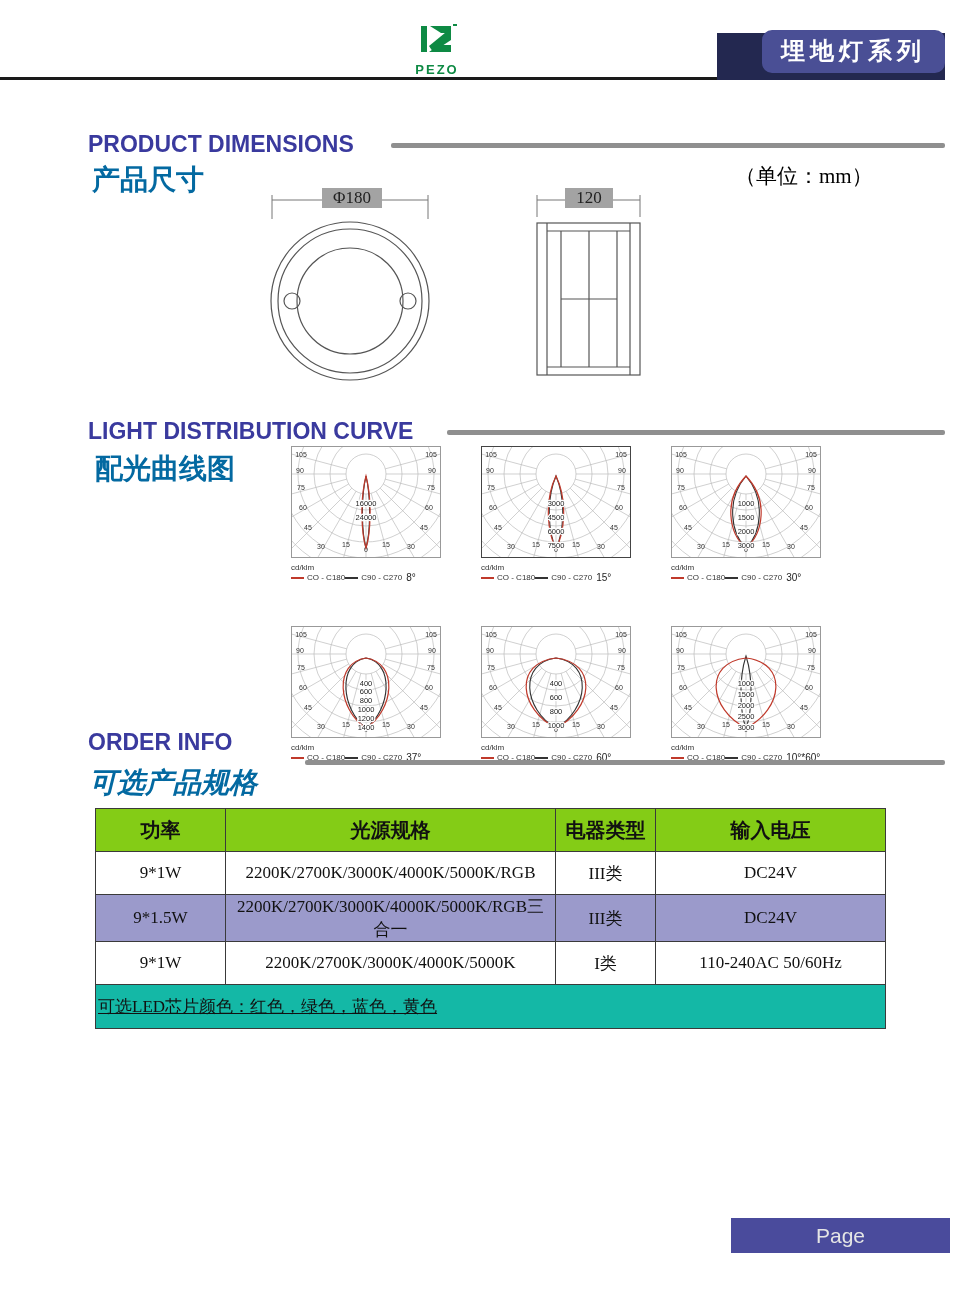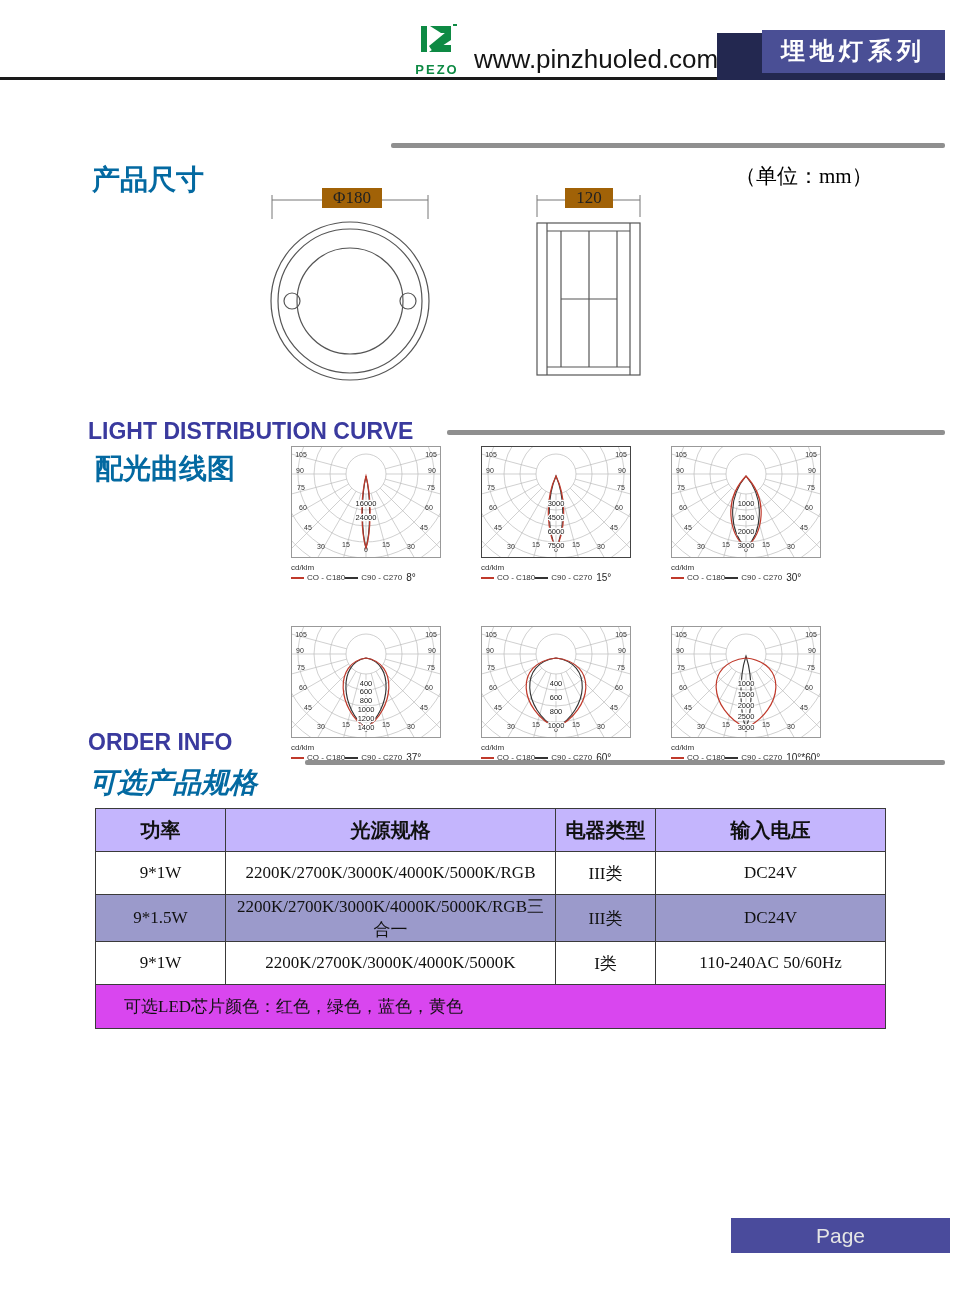--- a/index.html
+++ b/index.html
@@ -8,77 +8,77 @@
 
   
   .logo-block{position:absolute;left:406px;top:24px;width:62px;height:52px;text-align:center;}
   .logo-mark{display:block;margin:0 auto;}
   .logo-text{font-family:"Liberation Sans",sans-serif;font-weight:bold;font-size:13px;
              letter-spacing:2px;color:#0e8a44;line-height:14px;}
   .site-url{position:absolute;left:474px;top:44px;font-family:"Liberation Sans",sans-serif;
             font-size:26px;color:#141414;}
   .badge-navy{position:absolute;left:717px;top:33px;width:228px;height:47px;background:#232850;}
   .badge-purple{position:absolute;left:762px;top:30px;width:183px;height:43px;background:#4a4f95;
-                color:#fff;font-size:24px;font-weight:bold;letter-spacing:5px;text-align:center;line-height:43px;}
+                color:#fff;font-size:24px;font-weight:bold;letter-spacing:5px;text-align:center;line-height:43px;border-radius:10px;}
   .header-rule{position:absolute;left:0;top:77px;width:717px;height:3px;background:#1a1a1a;}
 
   
   .sec-title{position:absolute;font-family:"Liberation Sans",sans-serif;font-weight:bold;
              font-size:23px;color:#3a3a9e;letter-spacing:0px;}
   .sec-rule{position:absolute;height:5px;background:#8f8f8f;border-radius:2px;}
   .sec-sub{position:absolute;font-weight:bold;font-size:28px;color:#0369a1;}
   .unit-note{position:absolute;left:735px;top:162px;font-size:21px;color:#000000;}
 
   
   .drawing-svg{position:absolute;left:260px;top:183px;}
-  .dim-label{position:absolute;font-size:17px;color:#222;text-align:center;background:#a16207;}
+  .dim-label{position:absolute;font-size:17px;color:#222;text-align:center;background:#a3a3a3;}
 
   
   .charts-grid{position:absolute;left:291px;top:446px;width:500px;
                display:grid;grid-template-columns:repeat(3,150px);grid-column-gap:16px;grid-row-gap:5px;gap:40px;}
   .chart-cell{width:150px;height:140px;}
   .chart-legend{margin-top:1px;font-family:"Liberation Sans",sans-serif;font-size:8px;color:#333;line-height:9px;}
   .legend-row{display:flex;align-items:center;margin-top:1px;}
   .legend-item{display:flex;align-items:center;white-space:nowrap;}
   .swatch{display:inline-block;width:13px;height:2px;margin-right:3px;}
   .beam-label{font-size:10px;color:#222;margin-left:4px;}
 
   
   .order-table{position:absolute;left:95px;top:808px;width:790px;border-collapse:collapse;
                table-layout:fixed;font-size:17px;color:#111;}
   .order-table th,.order-table td{border:1px solid #3a3a3a;text-align:center;padding:0 4px;overflow:hidden;}
-  .order-table th{background:#c4b5fd;font-size:20px;font-weight:bold;height:42px;}
+  .order-table th{background:#84cc16;font-size:20px;font-weight:bold;height:42px;}
   .order-table td{height:42px;}
   .order-table tr.hl td{background:#9b9acb;}
-  .order-table td.note{background:#d946ef;text-align:left;padding-left:28px;height:43px;}
+  .order-table td.note{background:#14b8a6;text-align:left;padding-left:2px;height:43px;text-decoration:underline;}
 
   
   .page-box{position:absolute;left:731px;top:1218px;width:219px;height:35px;background:#4a4b9c;
             color:#e5e5e5;font-family:"Liberation Sans",sans-serif;font-size:21px;text-align:center;line-height:35px;}
 </style>
 </head>
 <body>
 
 <div class="page">
 
   <div class="logo-block">
     <svg class="logo-mark" width="44" height="36" viewBox="0 0 44 36">
       <rect x="6" y="2" width="6" height="26" fill="#0e8a44"></rect>
       <path d="M15 2 L36 2 L36 9 L26 9 Z" fill="#0e8a44"></path>
       <path d="M36 4 L36 16 L18 28 L14 22 Z" fill="#0e8a44"></path>
       <path d="M14 28 L36 28 L36 21 L24 21 Z" fill="#0e8a44"></path>
       <rect x="38" y="0" width="4" height="2" fill="#0e8a44"></rect>
     </svg>
     <span class="logo-text">PEZO</span>
   </div>
-  <div class="site-url">www.pinzhuoled.com</div>
   <div class="badge-navy"></div>
   <div class="badge-purple">埋地灯系列</div>
   <div class="header-rule"></div>
 
+  <div class="sec-title" style="left:88px;top:131px;">PRODUCT DIMENSIONS</div>
   <div class="sec-rule" style="left:391px;top:143px;width:554px;"></div>
   <div class="sec-sub" style="left:92px;top:161px;">产品尺寸</div>
   <div class="unit-note">（单位：mm）</div>
 
   <svg class="drawing-svg" width="400" height="212" viewBox="0 0 400 212" fill="none" stroke="#555" stroke-width="1.2">
 
     <circle cx="90" cy="118" r="79"></circle>
     <circle cx="90" cy="118" r="72"></circle>
     <circle cx="90" cy="118" r="53"></circle>
     <circle cx="32" cy="118" r="8"></circle>

